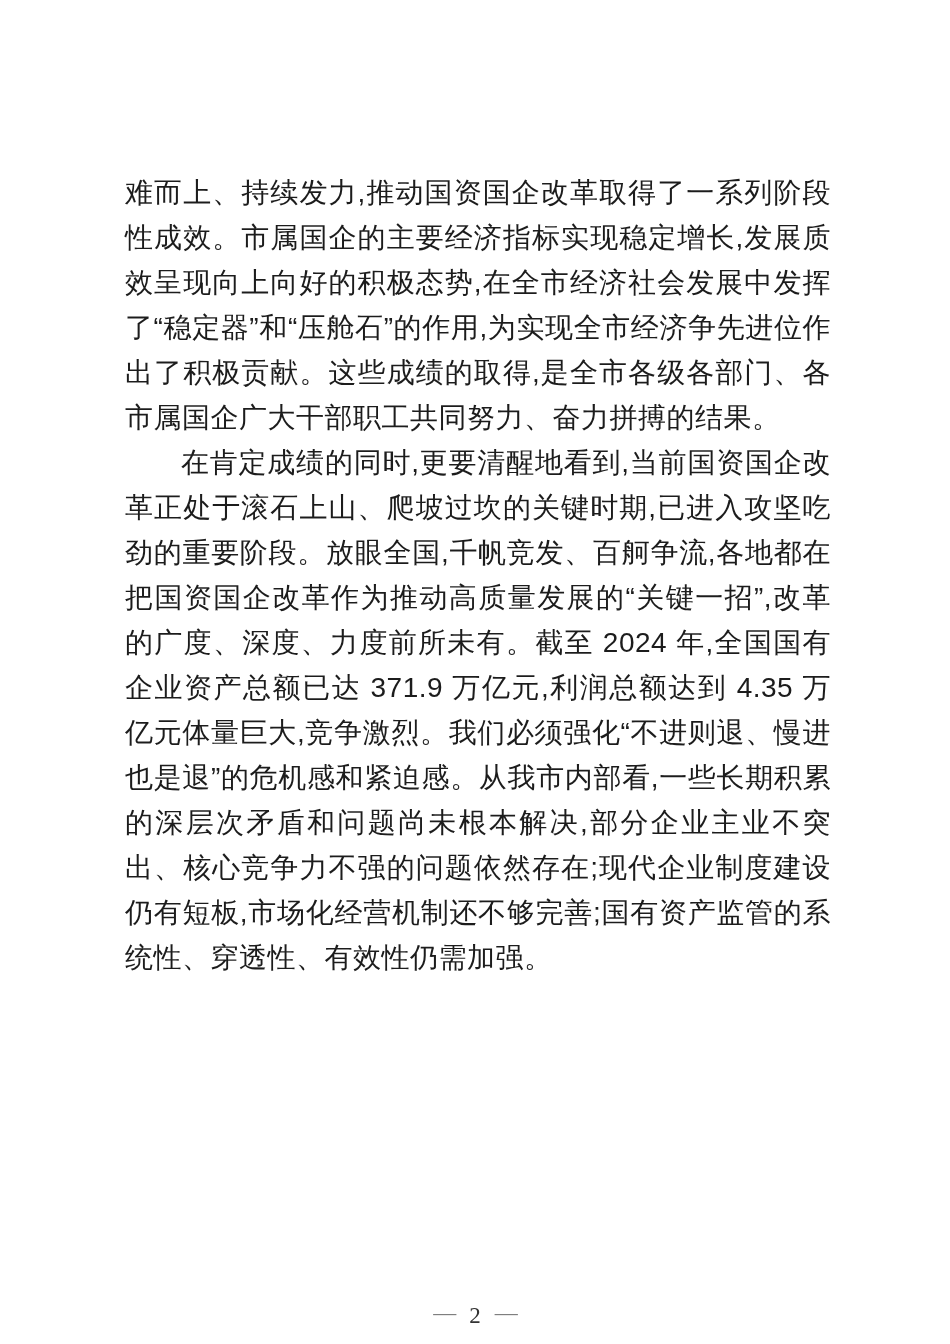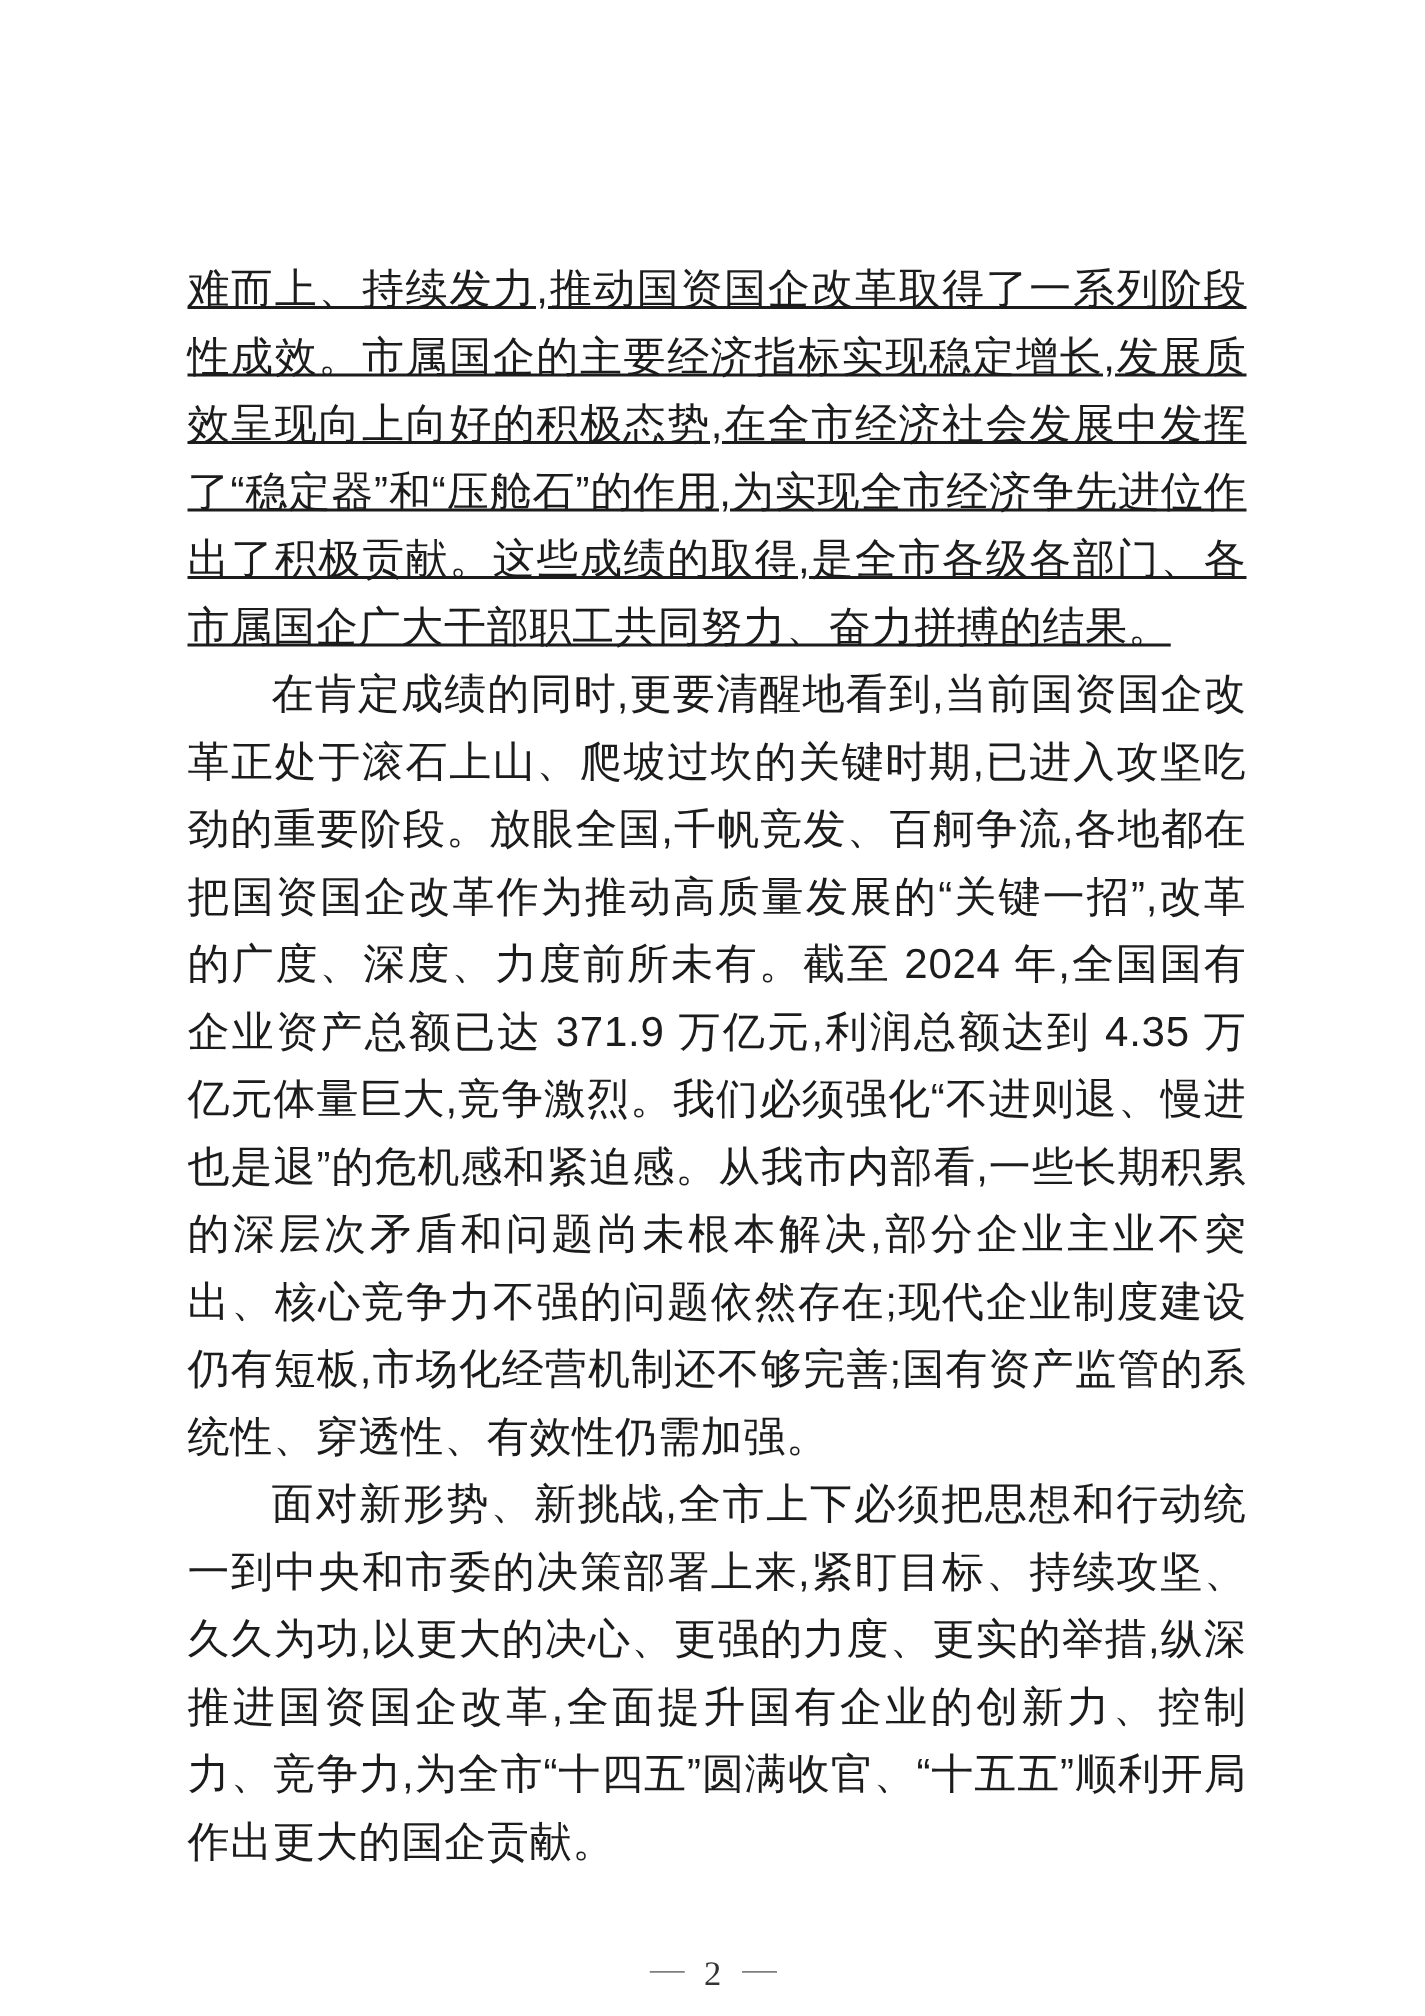--- a/index.html
+++ b/index.html
@@ -27,21 +27,20 @@
     font-size: 28px;
     line-height: 45px;
     color: #1c1c1c;
     text-align: justify;
     text-justify: inter-ideograph;
     text-indent: 2em;
     letter-spacing: 0.5px;
   }
   .para.no-indent {
     text-indent: 0;
-    text-decoration: underline;
   }
   .footer {
     position: absolute;
     left: 0;
     right: 0;
     top: 1303px;
     text-align: center;
     font-family: "Liberation Serif", serif;
     font-size: 23px;
     color: #2b2b2b;
@@ -57,18 +56,17 @@
     color: #333333;
   }
 </style>
 </head>
 <body>
 
 <div class="page">
   <div class="content">
     <p class="para no-indent">难而上、持续发力,推动国资国企改革取得了一系列阶段性成效。市属国企的主要经济指标实现稳定增长,发展质效呈现向上向好的积极态势,在全市经济社会发展中发挥了“稳定器”和“压舱石”的作用,为实现全市经济争先进位作出了积极贡献。这些成绩的取得,是全市各级各部门、各市属国企广大干部职工共同努力、奋力拼搏的结果。</p>
     <p class="para">在肯定成绩的同时,更要清醒地看到,当前国资国企改革正处于滚石上山、爬坡过坎的关键时期,已进入攻坚吃劲的重要阶段。放眼全国,千帆竞发、百舸争流,各地都在把国资国企改革作为推动高质量发展的“关键一招”,改革的广度、深度、力度前所未有。截至 2024 年,全国国有企业资产总额已达 371.9 万亿元,利润总额达到 4.35 万亿元体量巨大,竞争激烈。我们必须强化“不进则退、慢进也是退”的危机感和紧迫感。从我市内部看,一些长期积累的深层次矛盾和问题尚未根本解决,部分企业主业不突出、核心竞争力不强的问题依然存在;现代企业制度建设仍有短板,市场化经营机制还不够完善;国有资产监管的系统性、穿透性、有效性仍需加强。</p>
-    <p class="para">面对新形势、新挑战,全市上下必须把思想和行动统一到中央和市委的决策部署上来,紧盯目标、持续攻坚、久久为功,以更大的决心、更强的力度、更实的举措,纵深推进国资国企改革,全面提升国有企业的创新力、控制力、竞争力,为全市“十四五”圆满收官、“十五五”顺利开局作出更大的国企贡献。</p>
   </div>
   <div class="footer">
     <span class="dash">—</span><span class="pagenum">2</span><span class="dash">—</span>
   </div>
 </div>
 
 </body></html>

